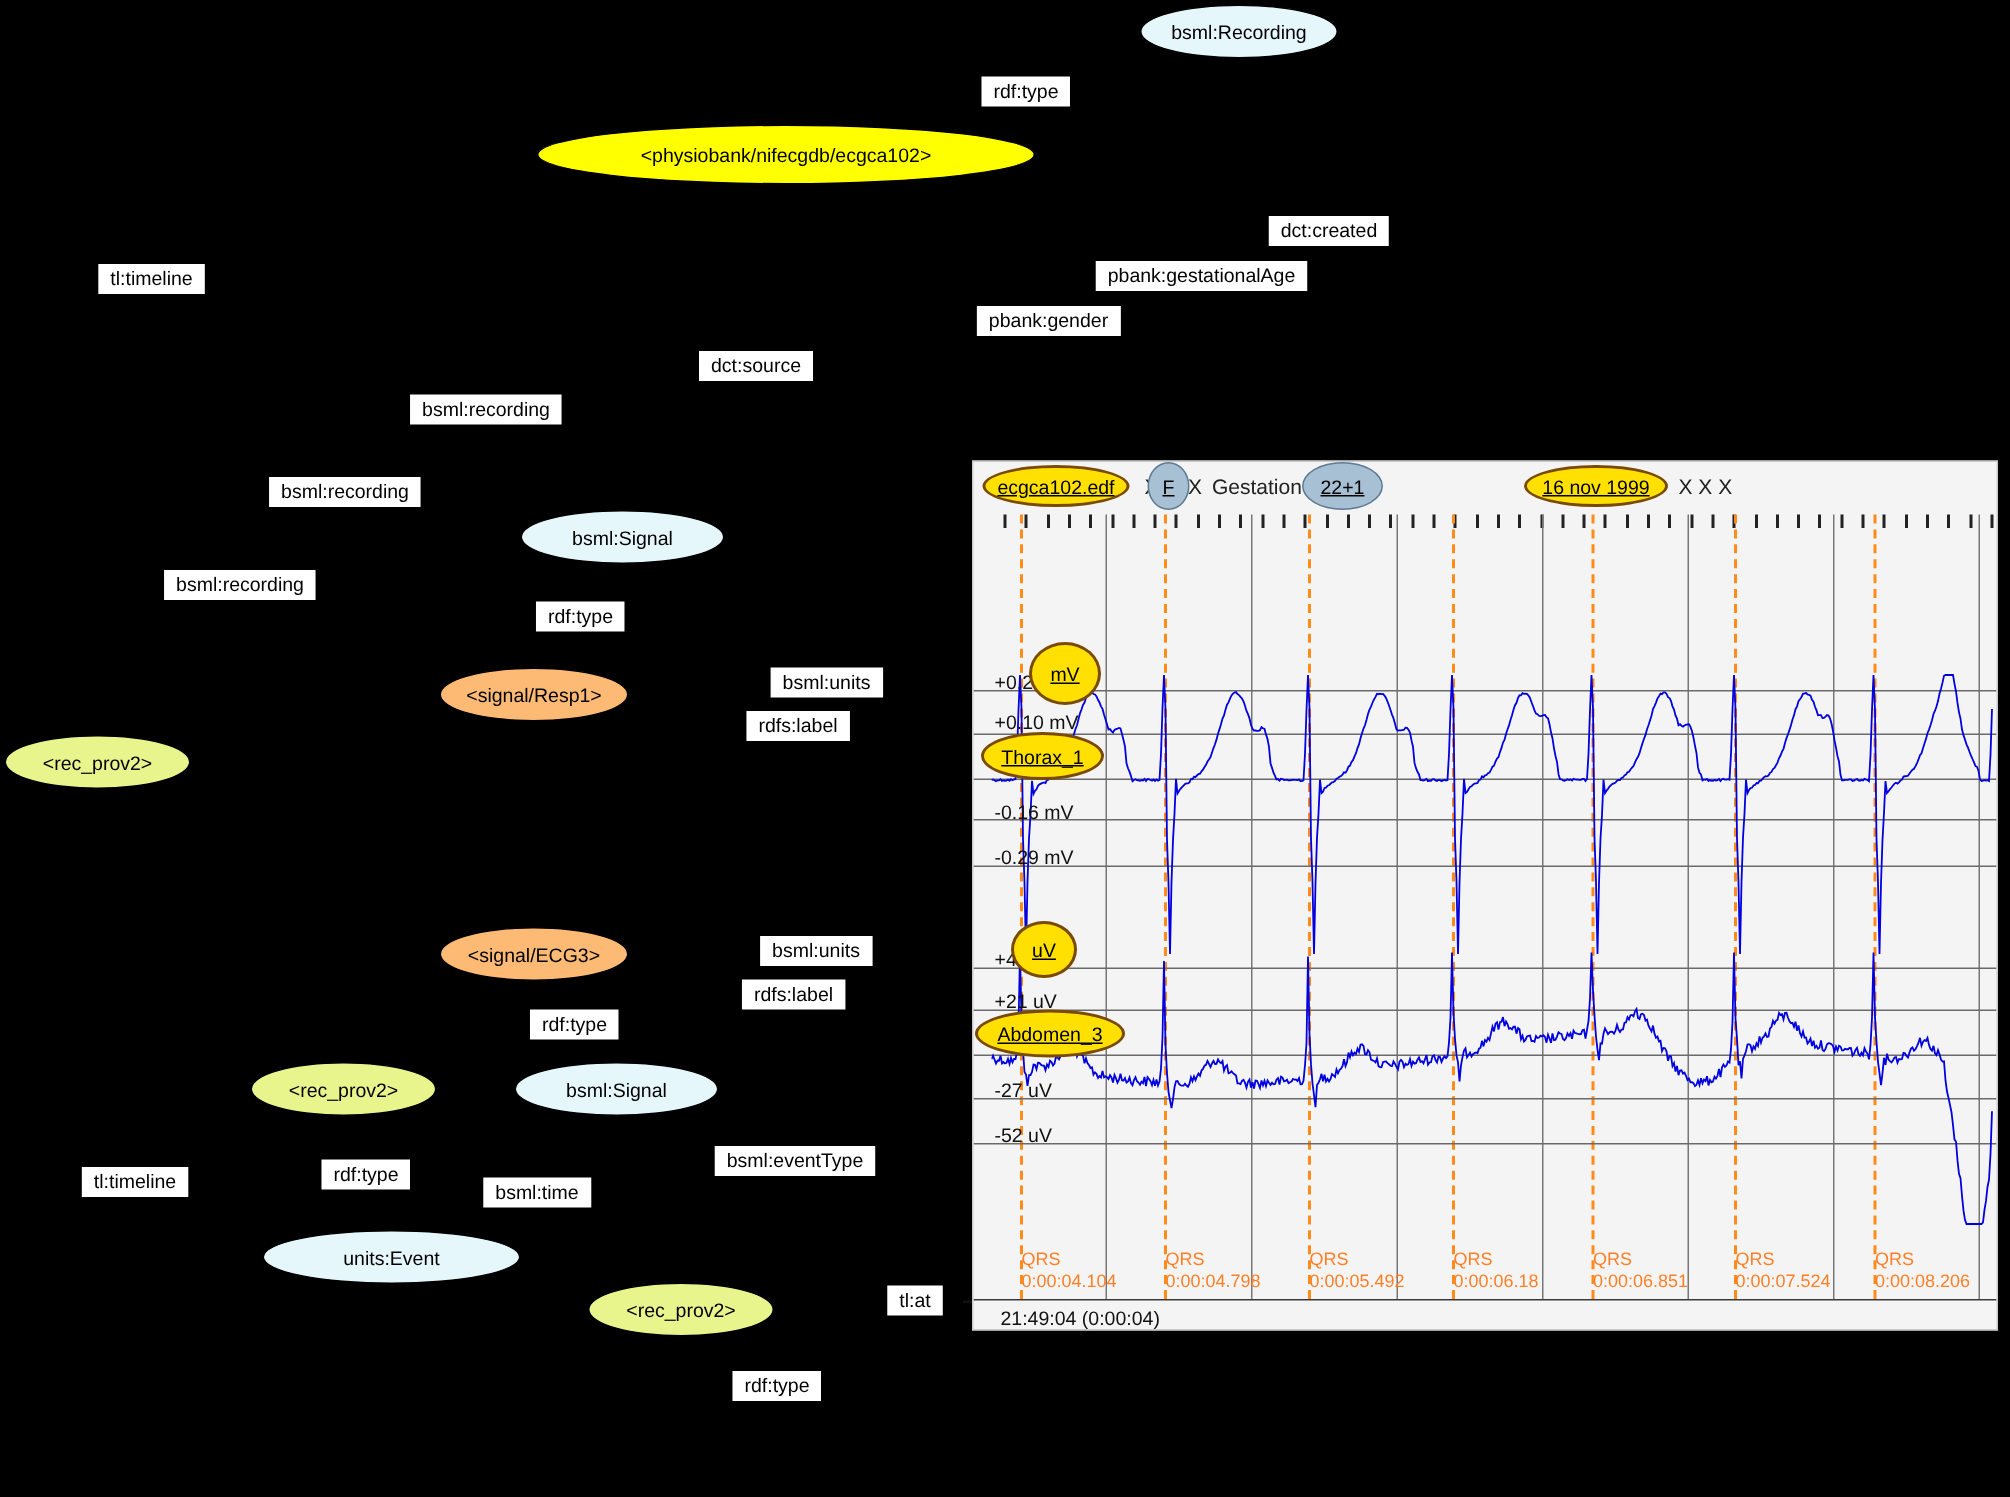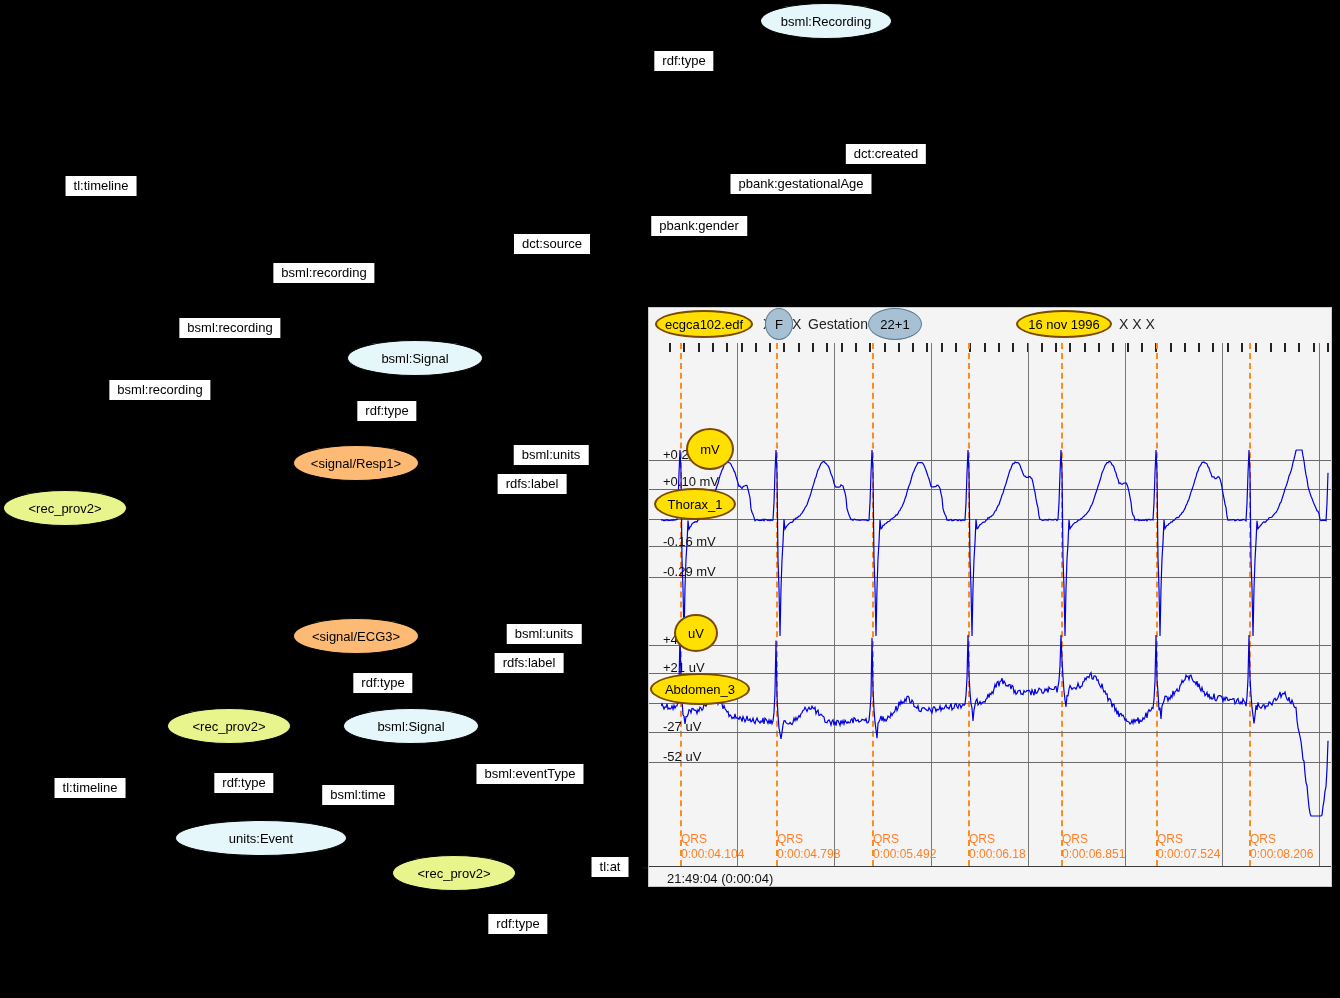--- a/index.html
+++ b/index.html
@@ -18,21 +18,21 @@
   .n-yellow{background:#ffff00;}
   .n-pink{background:#fdba74;}
   .n-lime{background:#e8f48c;}
 
   
   #panel{position:absolute;left:648px;top:307px;width:682px;height:578px;
          background:#f4f4f4;border:1px solid #c9c9c9;overflow:hidden;}
   #panel .hdr{position:absolute;left:0;top:0;width:100%;height:33px;}
   .pill{position:absolute;display:flex;align-items:center;justify-content:center;
         border-radius:50%;font-size:13px;white-space:nowrap;
-        transform:translate(-50%,-50%);}
+        transform:translate(-50%,-50%);text-decoration:underline;}
   .pill-y{background:#ffe000;border:2px solid #7a4a00;color:#000;}
   .pill-b{background:#a8c0d4;border:1px solid #5d7a93;color:#000;}
   .hdr-text{position:absolute;font-size:14px;color:#222;white-space:nowrap;
             transform:translate(0,-50%);}
   .ruler{position:absolute;left:0;width:100%;height:12px;}
   .tick{position:absolute;top:0;width:2px;height:9px;background:#222;}
   .vgrid{position:absolute;width:1px;background:#777;}
   .vqrs{position:absolute;width:0;border-left:2px dashed #ff8c1a;}
   .hgrid{position:absolute;left:0;width:100%;height:1px;background:#6a6a6a;}
   .axlabel{position:absolute;font-size:13px;color:#111;white-space:nowrap;}
@@ -66,20 +66,21 @@
     <path d="M598,632 L690,632" stroke="#000" stroke-width="1.4" fill="none" marker-end="url(#ahw)"></path>
     <path d="M600,689 L660,689" stroke="#000" stroke-width="1.4" fill="none" marker-end="url(#ahw)"></path>
 
     <path d="M650,776 L870,781" stroke="#111" stroke-width="1.6" fill="none" marker-end="url(#ahw)"></path>
 
     <path d="M642,868 L848,858" stroke="#111" stroke-width="1.6" fill="none" marker-end="url(#ahw)"></path>
   </svg>
 
   <div class="node n-class" style="left:826px;top:21px;width:130px;height:34px;">bsml:Recording</div>
 
+  <div class="node n-yellow" style="left:524px;top:103px;width:330px;height:38px;">&lt;physiobank/nifecgdb/ecgca102&gt;</div>
 
   <div class="node n-class" style="left:415px;top:358px;width:134px;height:34px;">bsml:Signal</div>
 
   <div class="node n-pink" style="left:356px;top:463px;width:124px;height:34px;">&lt;signal/Resp1&gt;</div>
 
   <div class="node n-lime" style="left:65px;top:508px;width:122px;height:34px;">&lt;rec_prov2&gt;</div>
 
   <div class="node n-pink" style="left:356px;top:636px;width:124px;height:34px;">&lt;signal/ECG3&gt;</div>
 
   <div class="node n-lime" style="left:229px;top:726px;width:122px;height:34px;">&lt;rec_prov2&gt;</div>
@@ -87,23 +88,23 @@
   <div class="node n-class" style="left:411px;top:726px;width:134px;height:34px;">bsml:Signal</div>
 
   <div class="node n-class" style="left:261px;top:838px;width:170px;height:34px;">units:Event</div>
 
   <div class="node n-lime" style="left:454px;top:873px;width:122px;height:34px;">&lt;rec_prov2&gt;</div>
 
 
   <div class="edge-label" style="left:684px;top:61px;">rdf:type</div>
   <div class="edge-label" style="left:886px;top:154px;">dct:created</div>
   <div class="edge-label" style="left:801px;top:184px;">pbank:gestationalAge</div>
-  <div class="edge-label" style="left:699px;top:226px;">pbank:gender</div>
+  <div class="edge-label" style="left:699px;top:214px;">pbank:gender</div>
   <div class="edge-label" style="left:101px;top:186px;">tl:timeline</div>
-  <div class="edge-label" style="left:552px;top:244px;">dct:source</div>
+  <div class="edge-label" style="left:504px;top:244px;">dct:source</div>
   <div class="edge-label" style="left:324px;top:273px;">bsml:recording</div>
   <div class="edge-label" style="left:230px;top:328px;">bsml:recording</div>
   <div class="edge-label" style="left:160px;top:390px;">bsml:recording</div>
   <div class="edge-label" style="left:387px;top:411px;">rdf:type</div>
   <div class="edge-label" style="left:551px;top:455px;">bsml:units</div>
   <div class="edge-label" style="left:532px;top:484px;">rdfs:label</div>
   <div class="edge-label" style="left:544px;top:634px;">bsml:units</div>
   <div class="edge-label" style="left:529px;top:663px;">rdfs:label</div>
   <div class="edge-label" style="left:383px;top:683px;">rdf:type</div>
   <div class="edge-label" style="left:530px;top:774px;">bsml:eventType</div>
@@ -115,21 +116,21 @@
 
   <div id="panel">
 
     <div class="hdr">
       <div class="pill pill-y" style="left:55px;top:16px;width:94px;height:24px;">ecgca102.edf</div>
       <div class="hdr-text" style="left:114px;top:16px;">X</div>
       <div class="pill pill-b" style="left:130px;top:16px;width:26px;height:30px;">F</div>
       <div class="hdr-text" style="left:143px;top:16px;">X</div>
       <div class="hdr-text" style="left:159px;top:16px;">Gestation</div>
       <div class="pill pill-b" style="left:246px;top:16px;width:52px;height:30px;">22+1</div>
-      <div class="pill pill-y" style="left:415px;top:16px;width:92px;height:24px;">16 nov 1996</div>
+      <div class="pill pill-y" style="left:415px;top:16px;width:92px;height:24px;">16 nov 1999</div>
       <div class="hdr-text" style="left:470px;top:16px;">X X X</div>
     </div>
 
     <div class="ruler" id="ruler" style="top:35px;">
         <div class="tick" style="left: 20px;"></div>
         <div class="tick" style="left: 34.3px;"></div>
         <div class="tick" style="left: 48.6px;"></div>
         <div class="tick" style="left: 62.9px;"></div>
         <div class="tick" style="left: 77.2px;"></div>
         <div class="tick" style="left: 91.5px;"></div>

